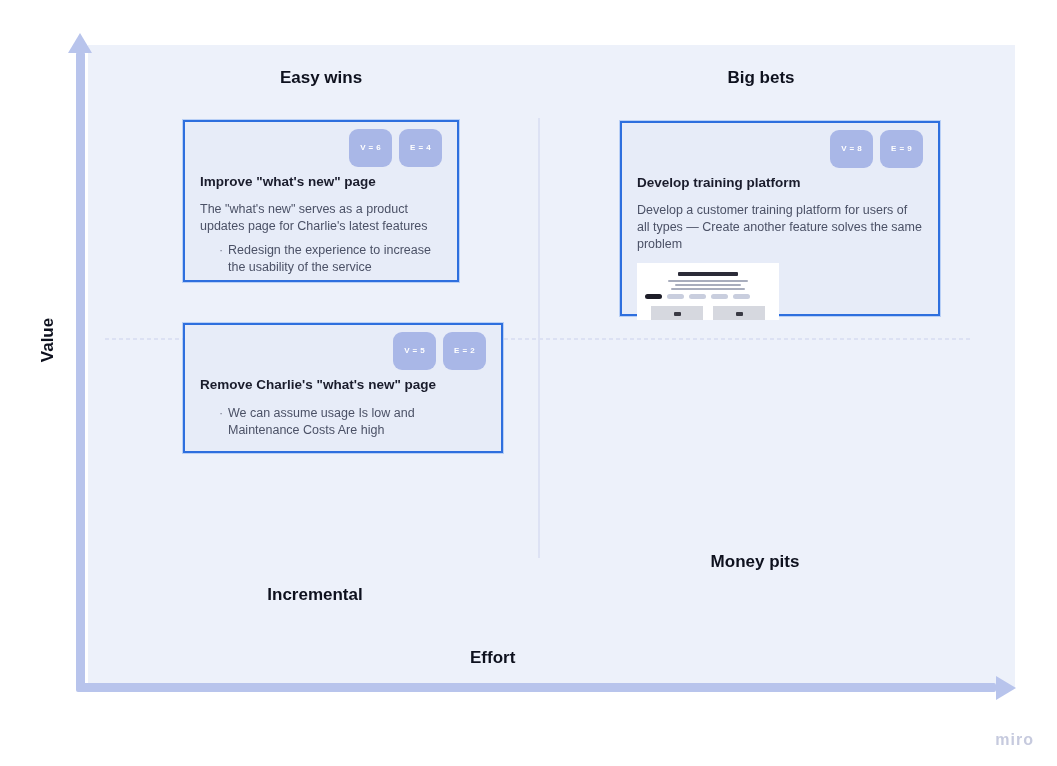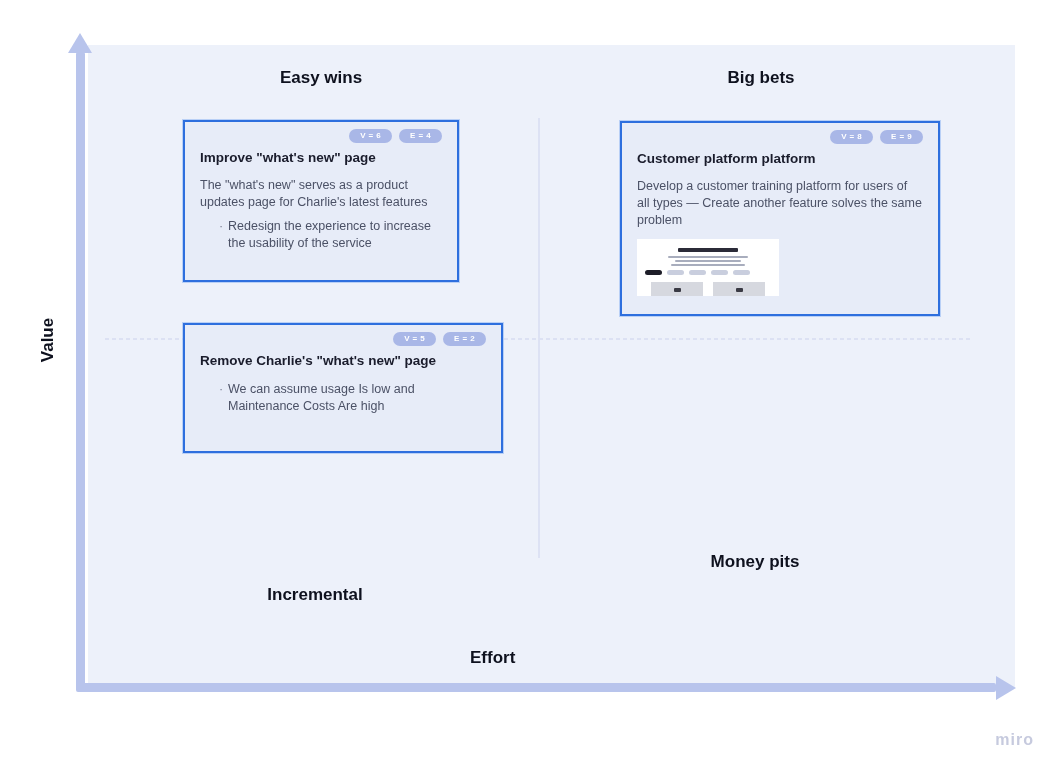--- a/index.html
+++ b/index.html
@@ -23,21 +23,21 @@
   
   .qlabel{position:absolute;width:160px;text-align:center;font-size:17px;font-weight:bold;color:#0e111e;}
   .axis-label{position:absolute;font-size:17px;font-weight:bold;color:#0e111e;}
   #value-label{left:48px;top:340px;transform:translate(-50%,-50%) rotate(-90deg);}
   #effort-label{left:470px;top:648px;width:140px;text-align:left;}
   
   .card{position:absolute;background:#e7ecf8;border:2px solid #2e6fde;box-sizing:border-box;
     padding:7px 15px 10px 15px;box-shadow:0 0 0 1px rgba(134,175,242,.5);}
   .badge-row{display:flex;justify-content:flex-end;gap:7px;}
   .badge{display:inline-block;background:#a9b7e7;color:#ffffff;font-size:8px;font-weight:bold;
-    letter-spacing:.4px;padding:3px 11px;border-radius:9px;line-height:1;}
+    letter-spacing:.4px;padding:15px 11px;border-radius:9px;line-height:1;}
   .card-title{font-size:13.5px;font-weight:bold;color:#1a1c2c;margin-top:6px;line-height:1.4;}
   .card-body{font-size:12.5px;color:#4b5166;margin-top:9px;line-height:1.36;}
   .bullets{margin-top:7px;}
   .bullet{display:flex;font-size:12.5px;color:#4b5166;line-height:1.36;padding-left:14px;}
   .bullet .dot{width:14px;text-align:center;color:#7a7f92;flex:0 0 14px;}
   
   .thumb{margin-top:10px;width:142px;height:57px;background:#ffffff;position:relative;overflow:hidden;}
   .thumb-title{position:absolute;left:29%;top:9px;width:42%;height:4px;background:#2b2b38;border-radius:1px;}
   .thumb-line{position:absolute;height:2px;background:#a8adbd;border-radius:1px;}
   .t-l1{left:22%;top:17px;width:56%;}
@@ -89,21 +89,21 @@
         <span>Redesign the experience to increase the usability of the service</span>
       </div>
     </div>
   </div>
 
   <div class="card" style="left:620px;top:121px;width:320px;height:195px;">
     <div class="badge-row">
       <span class="badge">V = 8</span>
       <span class="badge">E = 9</span>
     </div>
-    <div class="card-title">Customer platform platform</div>
+    <div class="card-title">Develop training platform</div>
     <div class="card-body">Develop a customer training platform for users of all types — Create another feature solves the same problem</div>
     <div class="thumb">
       <div class="thumb-title"></div>
       <div class="thumb-line t-l1"></div>
       <div class="thumb-line t-l2"></div>
       <div class="thumb-line t-l3"></div>
       <div class="thumb-pills">
         <div class="pill active"></div>
         <div class="pill"></div>
         <div class="pill"></div>

